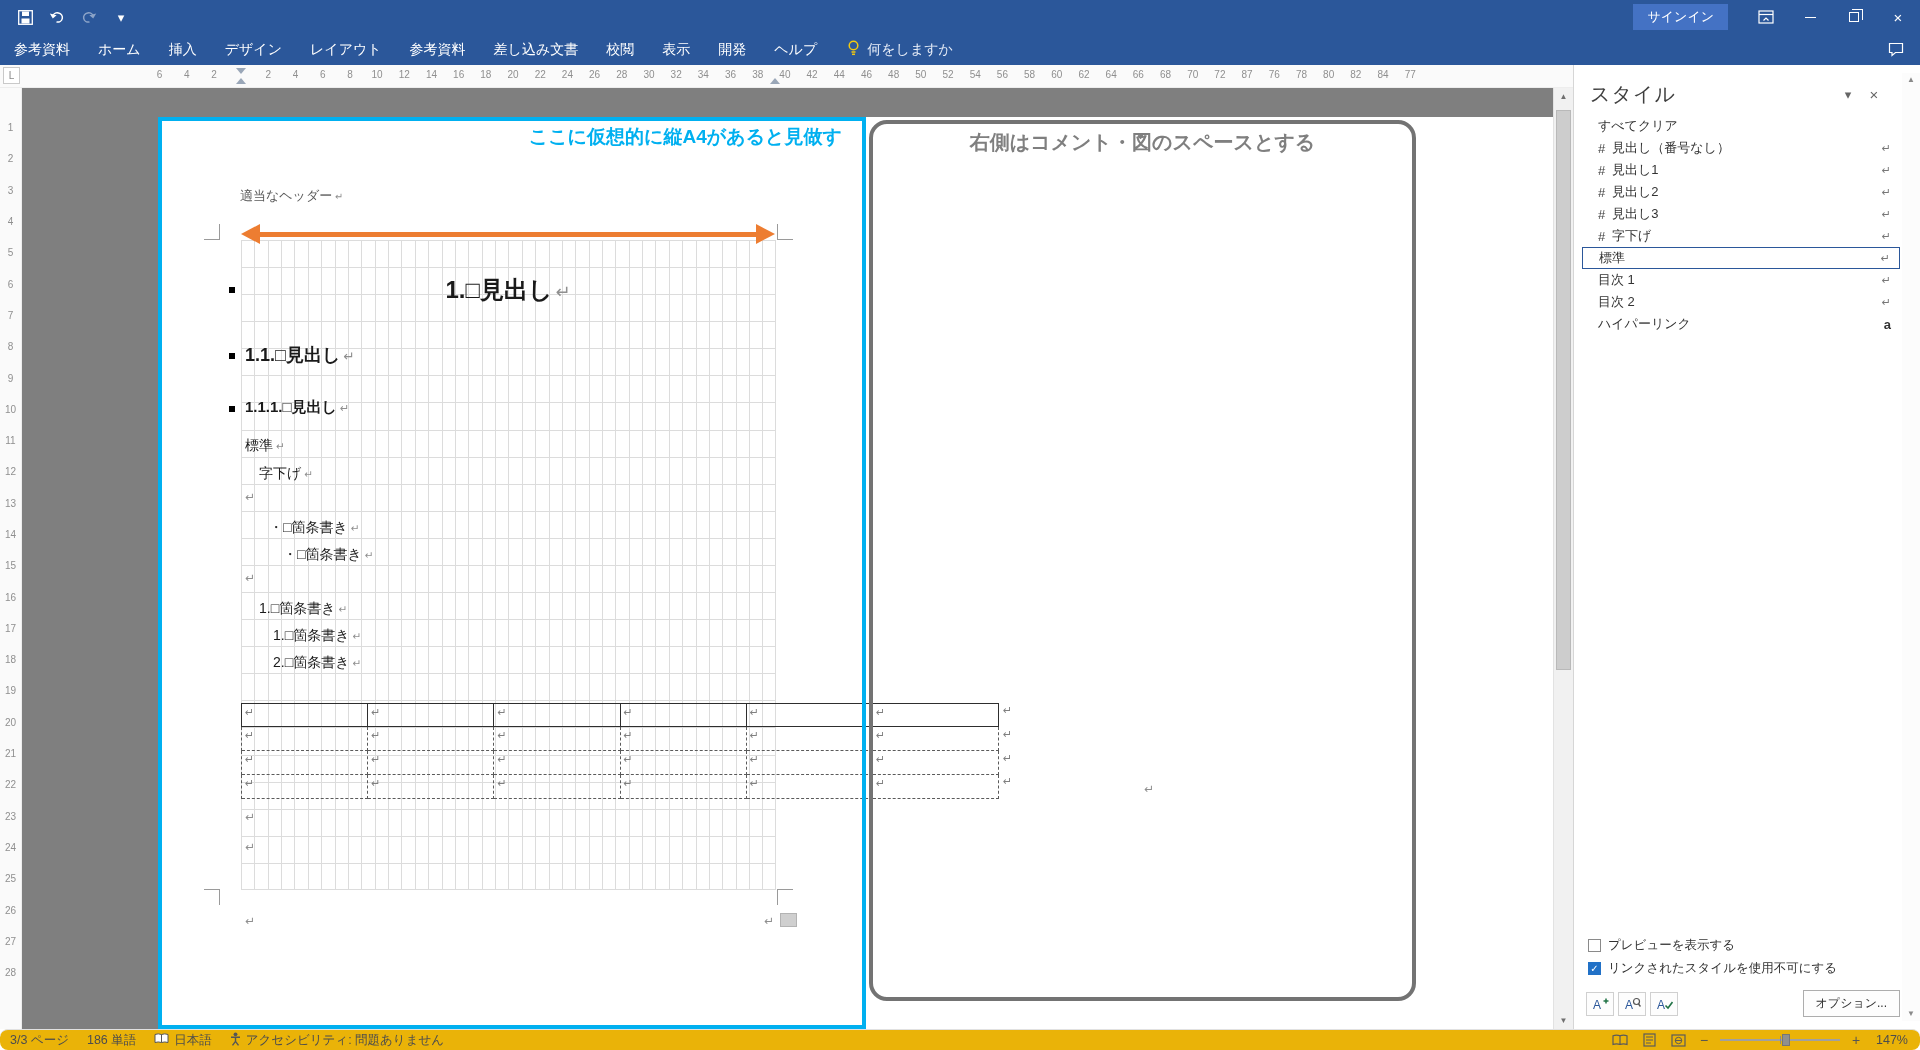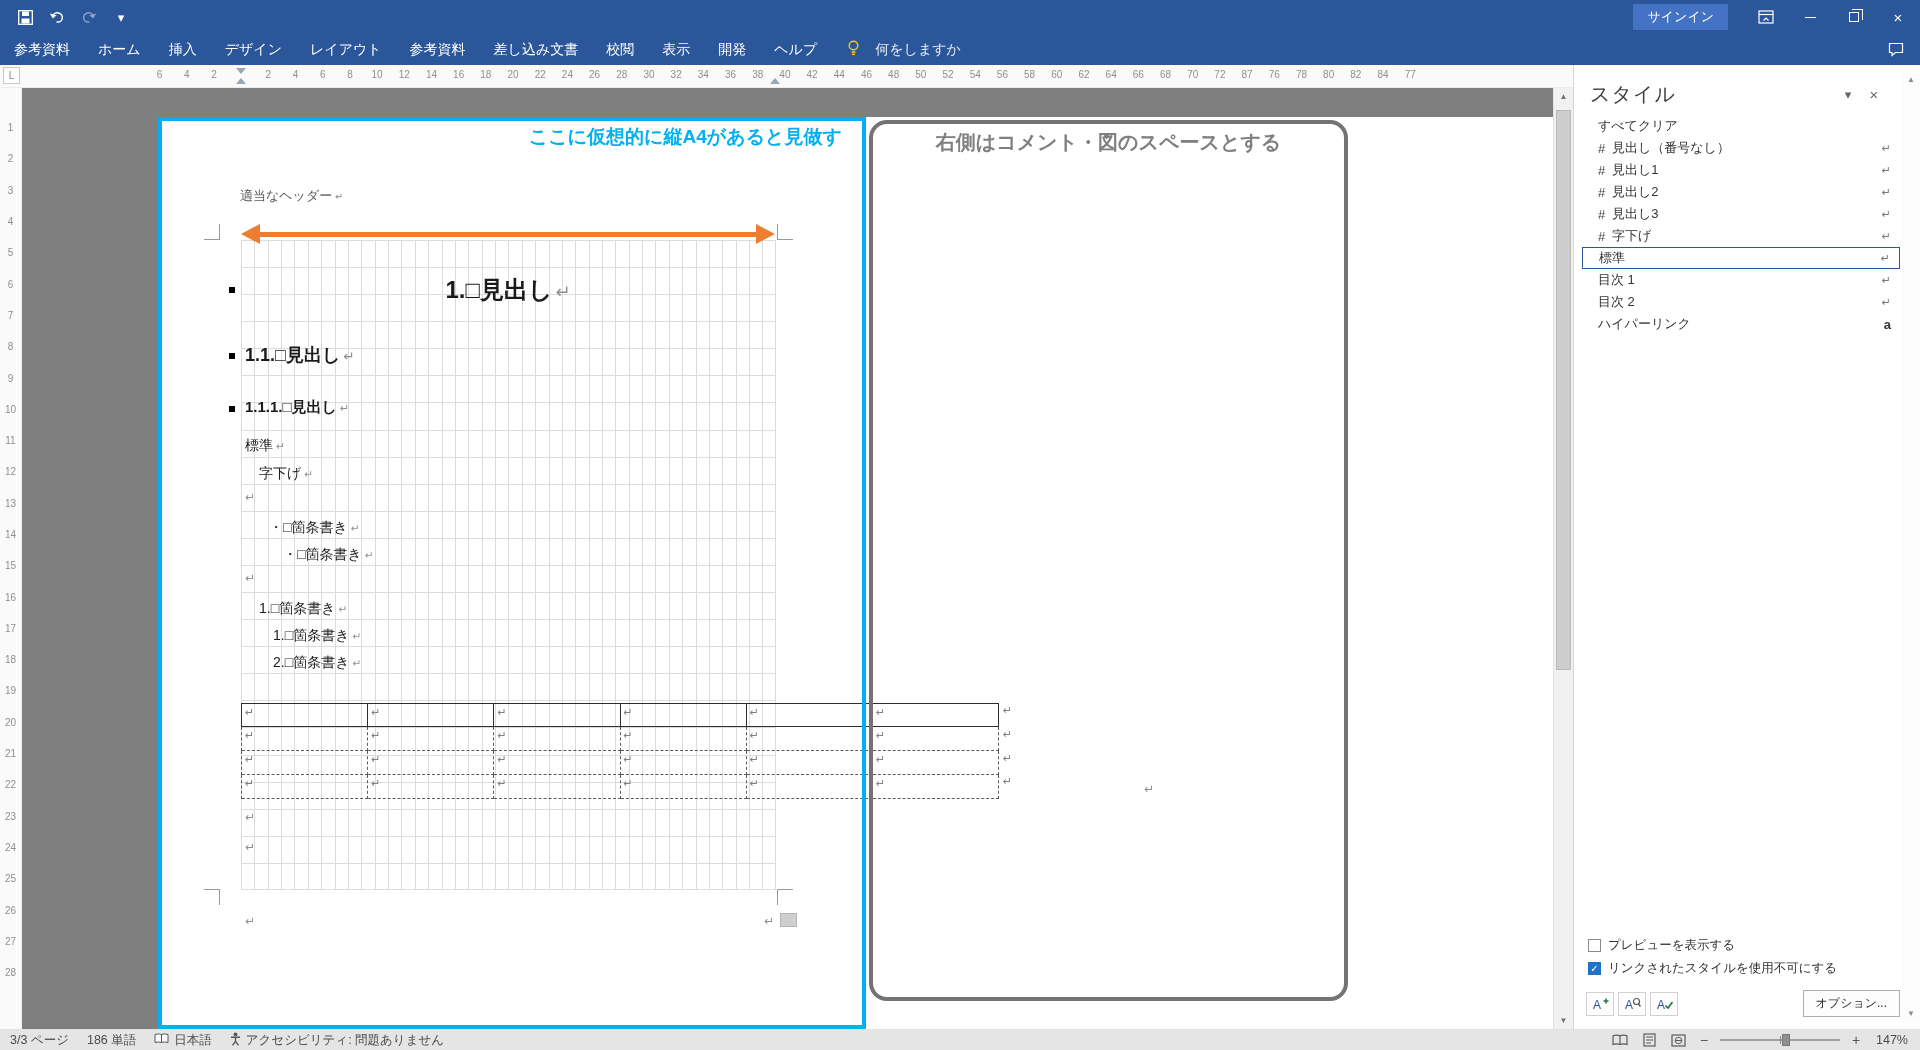--- a/index.html
+++ b/index.html
@@ -16,21 +16,21 @@
   .signin{background:#4472c4;color:#fff;font-size:13px;padding:4px 14px;margin-right:16px;cursor:default;}
   .winbtn{width:44px;height:34px;display:flex;align-items:center;justify-content:center;font-size:15px;color:#fff;cursor:default;}
   .ic-restore{width:10px;height:10px;border:1px solid #fff;position:relative;}
   .ic-restore::after{content:"";position:absolute;left:2px;top:-4px;width:10px;height:10px;border:1px solid #fff;border-bottom:none;border-left:none;}
   .ic-minbar{display:inline-block;width:11px;height:1px;background:#fff;}
 
   
   .tabsrow{height:31px;background:#2b579a;display:flex;align-items:center;flex:0 0 auto;color:#fff;}
   .tabs{display:flex;height:100%;align-items:center;}
   .tabs .rtab{padding:0 14px;font-size:14px;line-height:31px;color:#fff;cursor:default;white-space:nowrap;}
-  .tellme{display:flex;align-items:center;gap:15px;margin-left:16px;font-size:14px;color:#e8eef8;cursor:text;}
+  .tellme{display:flex;align-items:center;gap:7px;margin-left:16px;font-size:14px;color:#e8eef8;cursor:text;}
   .feedback{margin-left:auto;margin-right:16px;display:flex;align-items:center;}
 
   
   .workarea{flex:1 1 auto;display:flex;min-height:0;}
   .docside{width:1573px;flex:0 0 auto;display:flex;flex-direction:column;min-height:0;}
 
   
   .hruler{height:23px;background:#fafafa;position:relative;flex:0 0 auto;border-bottom:1px solid #ededed;}
   .corner{position:absolute;left:3px;top:2px;width:17px;height:17px;background:#fff;border:1px solid #c9c9c9;color:#8a8a8a;font-size:10px;display:flex;align-items:center;justify-content:center;}
   .hnums{position:absolute;left:146px;top:4px;display:flex;}
@@ -53,21 +53,21 @@
         background-image:repeating-linear-gradient(to right,#dcdcdc 0 1px,transparent 1px 13.37px),
                          repeating-linear-gradient(to bottom,#dcdcdc 0 1px,transparent 1px 27.08px);
         border-right:1px solid #dcdcdc;border-bottom:1px solid #dcdcdc;}
   .crop{position:absolute;width:16px;height:16px;z-index:2;}
   .crop.tl{left:182px;top:136px;border-right:1px solid #9a9a9a;border-bottom:1px solid #9a9a9a;}
   .crop.tr{left:755px;top:136px;border-left:1px solid #9a9a9a;border-bottom:1px solid #9a9a9a;}
   .crop.bl{left:182px;top:801px;border-right:1px solid #9a9a9a;border-top:1px solid #9a9a9a;}
   .crop.br{left:755px;top:801px;border-left:1px solid #9a9a9a;border-top:1px solid #9a9a9a;}
 
   .cyrect{position:absolute;left:136px;top:29px;width:708px;height:912px;border:4px solid #00b0f0;z-index:5;pointer-events:none;}
-  .rrect{position:absolute;left:847px;top:32px;width:479px;height:881px;border:4px solid #737373;border-radius:18px;z-index:5;pointer-events:none;}
+  .rrect{position:absolute;left:847px;top:32px;width:547px;height:881px;border:4px solid #737373;border-radius:18px;z-index:5;pointer-events:none;}
   .note-right{padding-top:5px;text-align:center;font-size:20px;font-weight:bold;color:#7f7f7f;}
   .note-left{position:absolute;left:140px;top:36px;width:694px;text-align:right;padding-right:14px;font-size:19px;font-weight:bold;color:#00b0f0;z-index:6;}
 
   .hdrline{position:absolute;left:218px;top:99px;font-size:13px;color:#595959;z-index:2;}
   .arrow40{position:absolute;left:219px;top:133px;width:534px;height:26px;display:flex;align-items:center;z-index:3;}
   .alabel{position:absolute;left:0;right:0;top:-23px;text-align:center;color:#ffffff;font-weight:bold;font-size:17px;}
   .ah-l{width:0;height:0;border-top:10px solid transparent;border-bottom:10px solid transparent;border-right:19px solid #ed7d31;}
   .ah-r{width:0;height:0;border-top:10px solid transparent;border-bottom:10px solid transparent;border-left:19px solid #ed7d31;}
   .aline{flex:1;height:5px;background:#ed7d31;}
 
@@ -129,21 +129,21 @@
   .cb{width:13px;height:13px;border:1px solid #8a8a8a;background:#fff;display:inline-flex;align-items:center;justify-content:center;font-size:10px;color:#fff;flex:0 0 auto;}
   .cb.checked{background:#2171c7;border-color:#2171c7;}
   .pane-actions{display:flex;align-items:center;margin-top:10px;padding-left:12px;}
   .sbtn{width:28px;height:24px;border:1px solid #d0d0d0;background:#fdfdfd;display:flex;align-items:center;justify-content:center;margin-right:4px;cursor:default;}
   .options-btn{margin-left:auto;border:1px solid #adadad;background:#fdfdfd;font-size:12px;color:#333;padding:4px 12px;cursor:default;}
   .pane-scroll{position:absolute;right:0;top:8px;bottom:8px;width:18px;background:#fcfcfc;}
   .pane-scroll .sarrow{position:absolute;left:0;right:0;text-align:center;font-size:8px;color:#8a8a8a;height:14px;line-height:14px;}
   .pane-scroll .up{top:0;} .pane-scroll .down{bottom:0;}
 
   
-  .statusbar{height:21px;flex:0 0 auto;background:#e5e5e5;border-top:1px solid #e1e1e1;display:flex;align-items:center;font-size:12.5px;color:#4d4d4d;}
+  .statusbar{height:21px;flex:0 0 auto;background:#eab308;border-top:1px solid #e1e1e1;display:flex;align-items:center;font-size:12.5px;color:#4d4d4d;border-radius:8px;}
   .sb-left{display:flex;align-items:center;gap:18px;padding-left:10px;}
   .sb-item{display:flex;align-items:center;gap:5px;cursor:default;white-space:nowrap;}
   .sb-right{margin-left:auto;display:flex;align-items:center;gap:9px;padding-right:12px;}
   .viewic{width:20px;height:17px;display:flex;align-items:center;justify-content:center;cursor:default;}
   .zbtn{font-size:14px;color:#555;width:14px;text-align:center;cursor:default;}
   .zslider{width:120px;height:2px;background:#a0a0a0;position:relative;}
   .znotch{position:absolute;left:50%;top:-3px;width:1px;height:8px;background:#8a8a8a;}
   .zthumb{position:absolute;left:62px;top:-5px;width:8px;height:12px;background:#909090;border:1px solid #767676;}
   .zoompct{min-width:36px;text-align:right;cursor:default;}
 </style>

